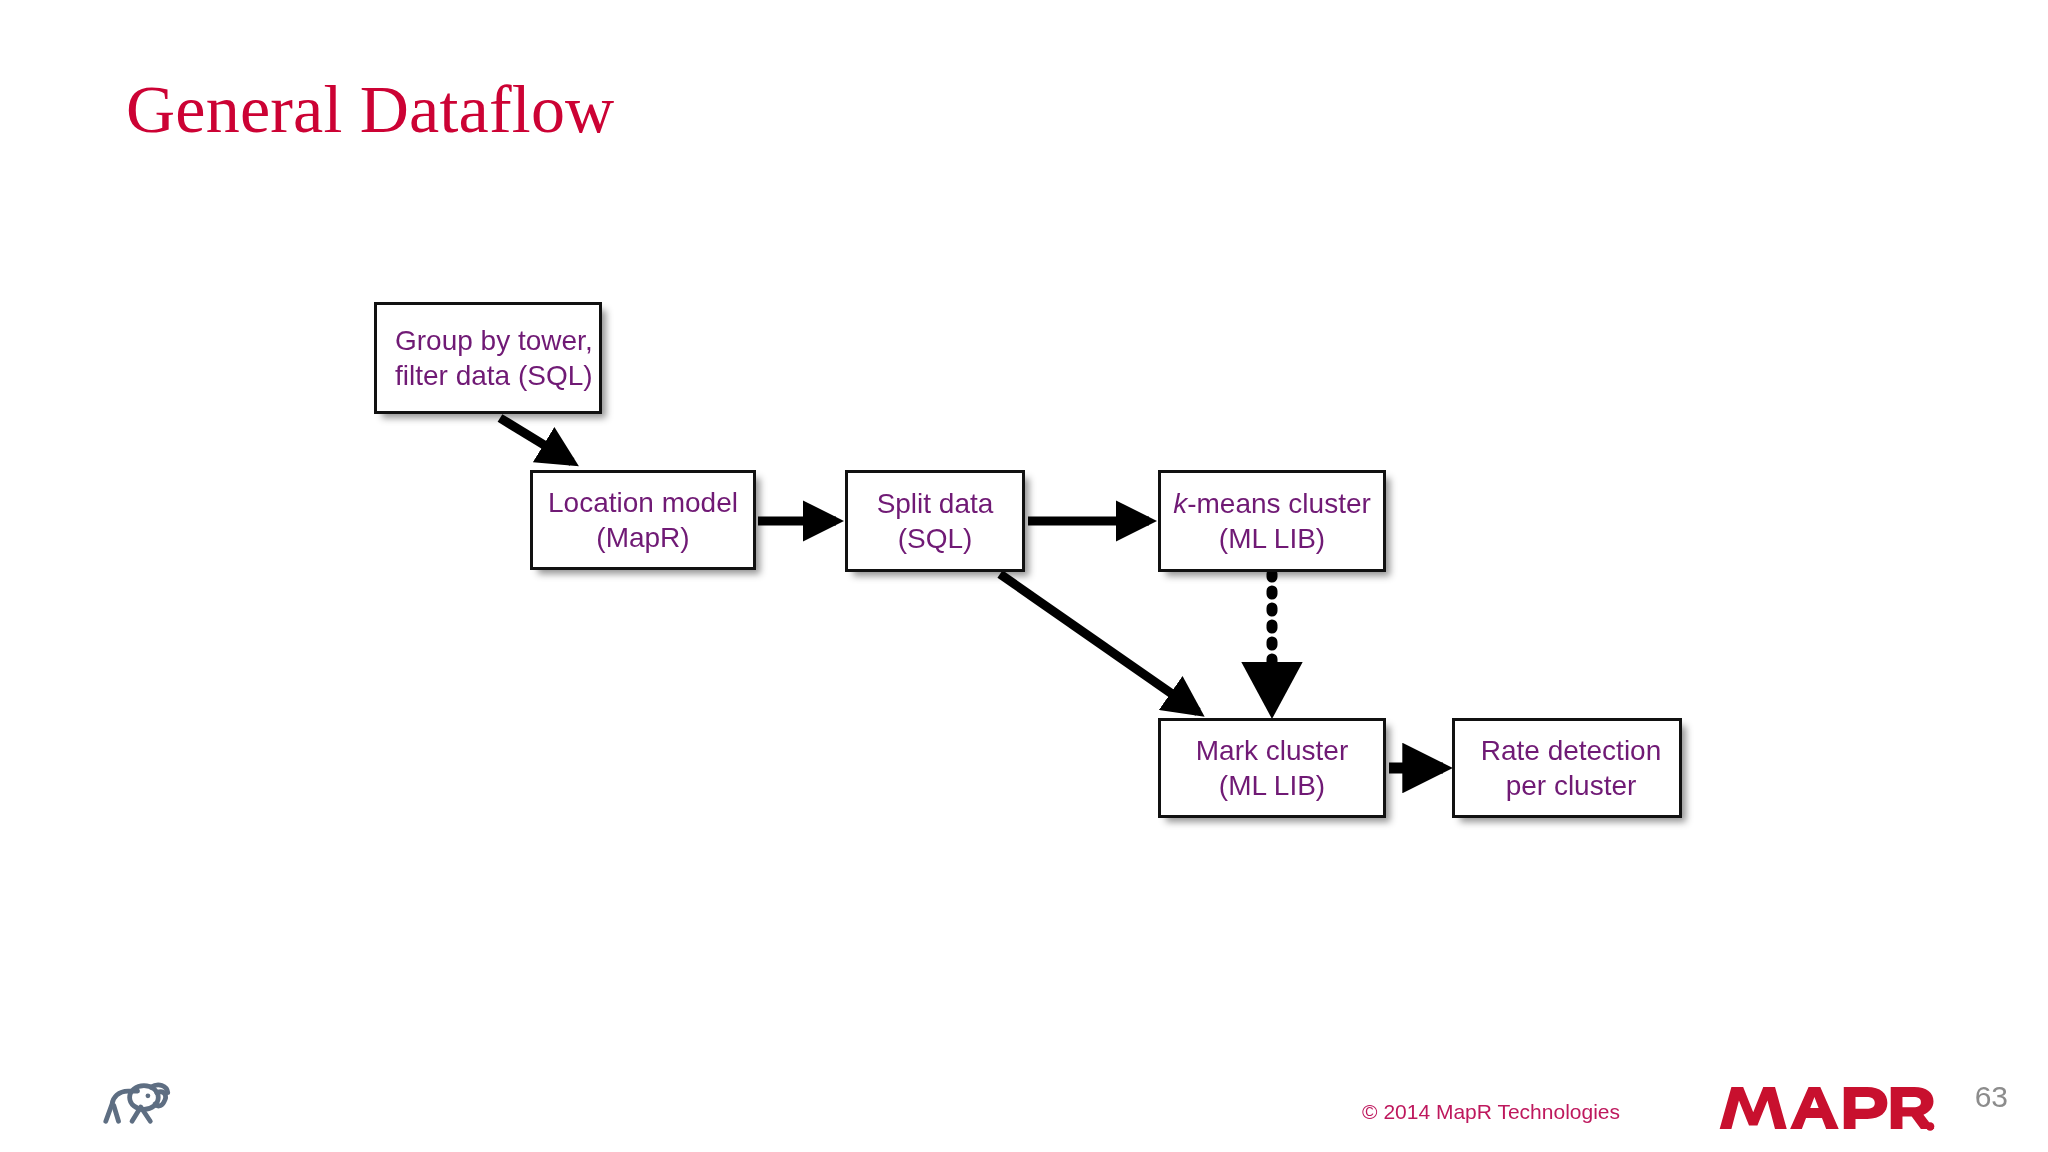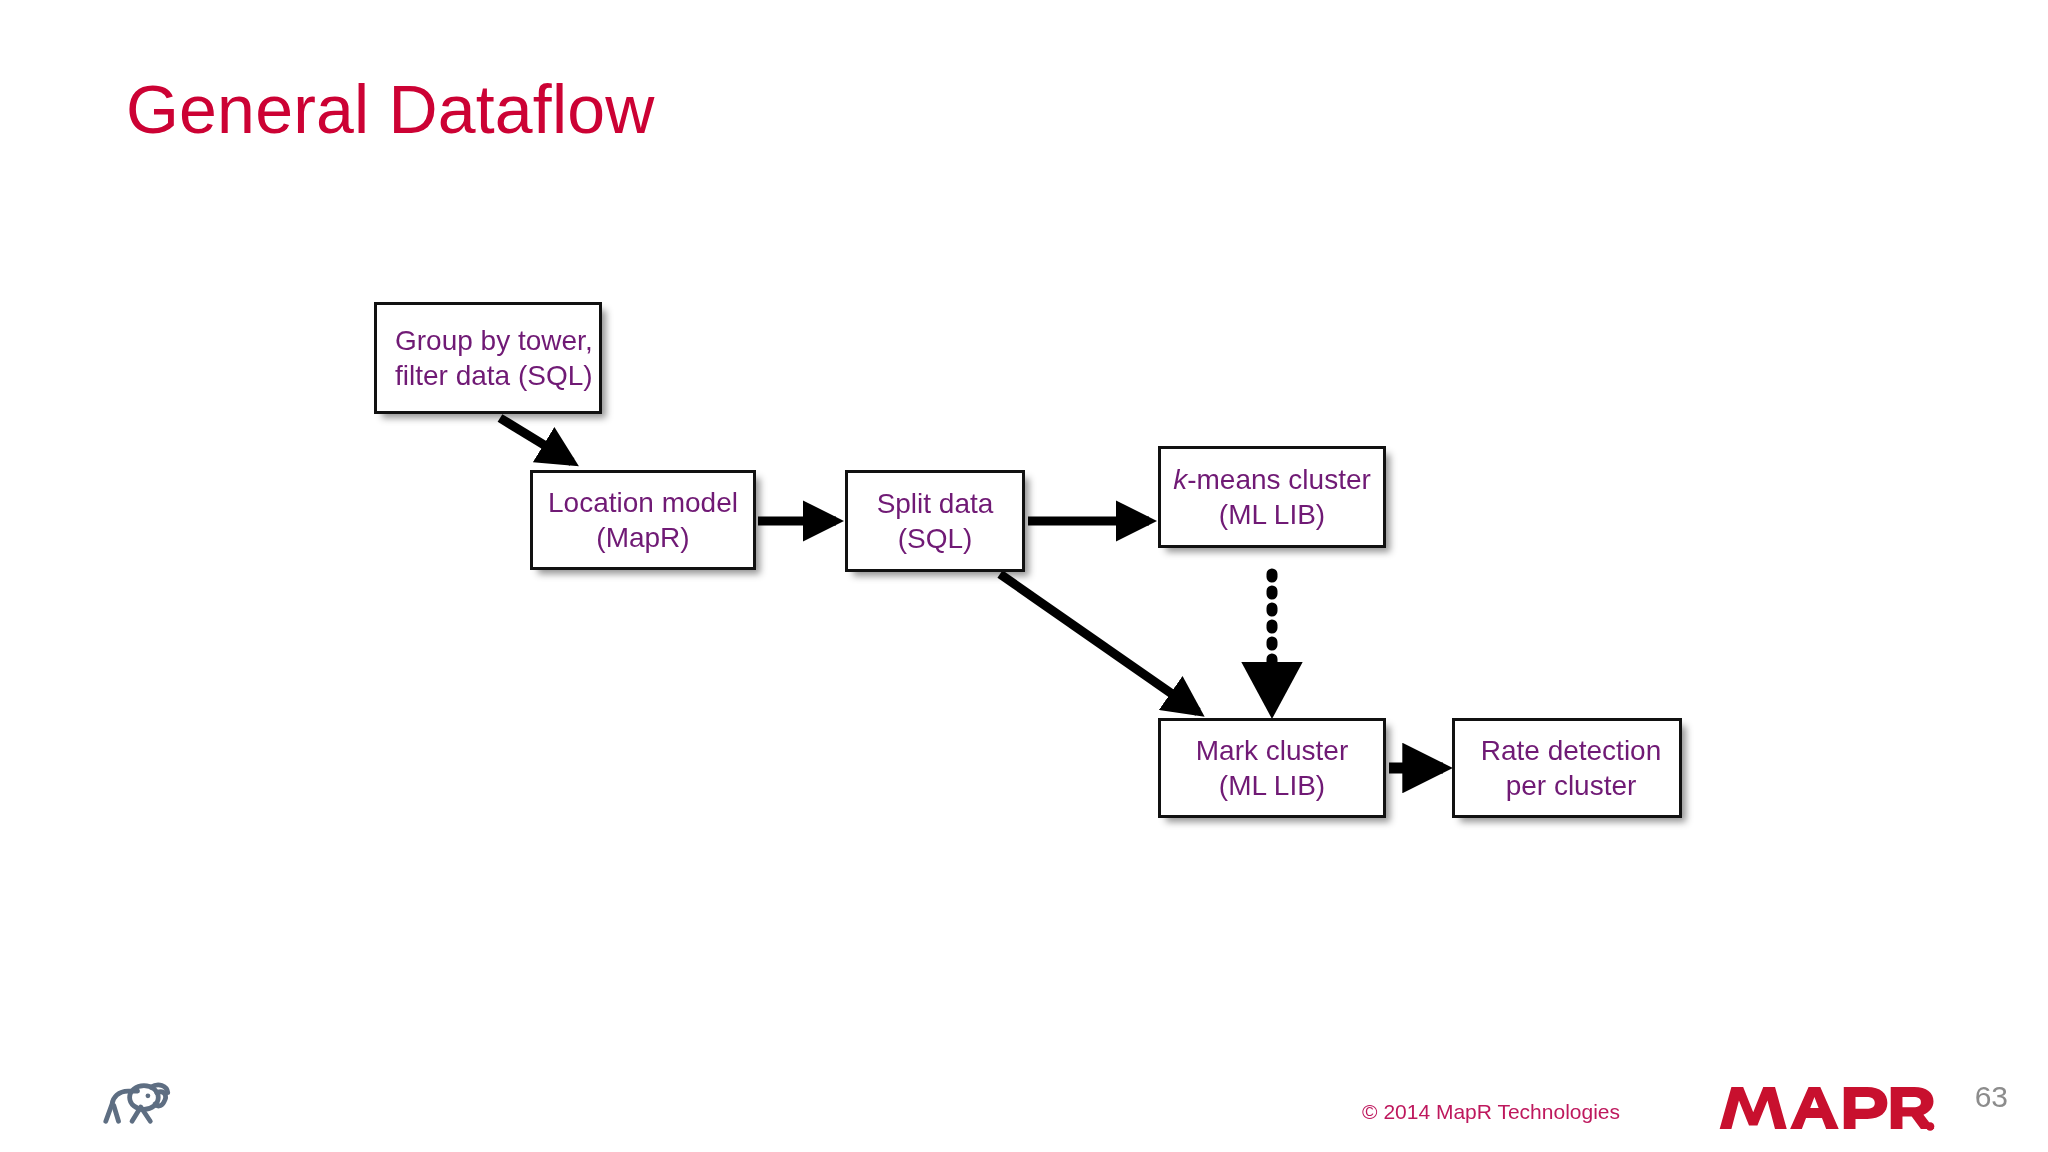--- a/index.html
+++ b/index.html
@@ -23,20 +23,21 @@
   #slide-title {
     position: absolute;
     left: 126px;
     top: 74px;
     font-size: 68px;
     font-weight: 400;
     color: #CC0234;
     letter-spacing: 0.2px;
     line-height: 1.05;
     white-space: nowrap;
+    font-family: Liberation Serif, serif;
   }
 
   
   #diagram {
     position: absolute;
     left: 0;
     top: 0;
     width: 2048px;
     height: 1152px;
   }
@@ -68,21 +69,21 @@
   }
   .node.center .line { text-align: center; padding: 0 10px; }
   .node.leftalign { align-items: flex-start; }
   .node.leftalign .line { text-align: left; padding-left: 18px; }
   .node .line .ital { font-style: italic; }
 
   
   #node-group      { left: 374px; top: 302px; width: 228px; height: 112px; }
   #node-location   { left: 530px; top: 470px; width: 226px; height: 100px; }
   #node-split      { left: 845px; top: 470px; width: 180px; height: 102px; }
-  #node-kmeans     { left: 1158px; top: 446px; width: 228px; height: 102px; }
+  #node-kmeans     { left: 1158px; top: 470px; width: 228px; height: 102px; }
   #node-mark       { left: 1158px; top: 718px; width: 228px; height: 100px; }
   #node-rate       { left: 1452px; top: 718px; width: 230px; height: 100px; padding-left: 8px; }
 
   
   #footer {
     position: absolute;
     left: 0;
     bottom: 0;
     width: 2048px;
     height: 96px;

